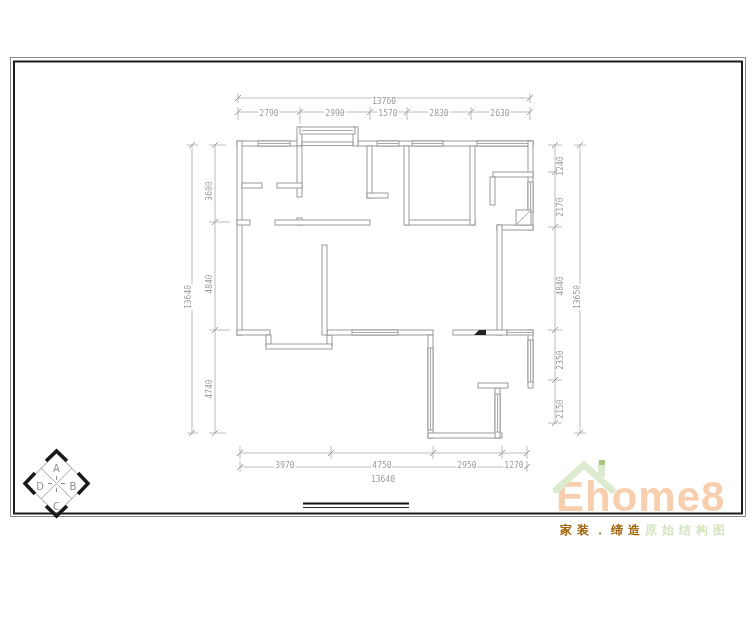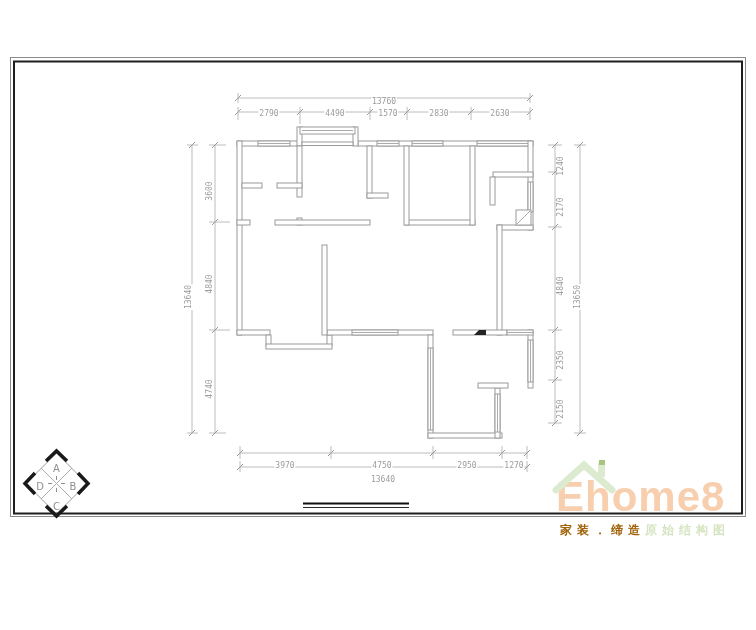--- a/index.html
+++ b/index.html
@@ -197,21 +197,21 @@
     <path d="M78,473 L88,483.5 L78,494" fill="none" stroke="#1a1a1a" stroke-width="3.5"></path>
     <path d="M46,506 L56.5,516 L67,506" fill="none" stroke="#1a1a1a" stroke-width="3.5"></path>
     <path d="M35,473 L25,483.5 L35,494" fill="none" stroke="#1a1a1a" stroke-width="3.5"></path>
   </g>
 </svg>
 
 <div class="labels">
 
   <div class="dim" style="left:384px;top:94px;">13760</div>
   <div class="dim" style="left:269px;top:106px;">2790</div>
-  <div class="dim" style="left:335px;top:106px;">4490</div>
+  <div class="dim" style="left:335px;top:106px;">2990</div>
   <div class="dim" style="left:388px;top:106px;">1570</div>
   <div class="dim" style="left:439px;top:106px;">2830</div>
   <div class="dim" style="left:500px;top:106px;">2630</div>
 
   <div class="dim" style="left:285px;top:458px;">3970</div>
   <div class="dim" style="left:382px;top:458px;">4750</div>
   <div class="dim" style="left:467px;top:458px;">2950</div>
   <div class="dim" style="left:514px;top:458px;">1270</div>
   <div class="dim" style="left:383px;top:472px;">13640</div>
 

